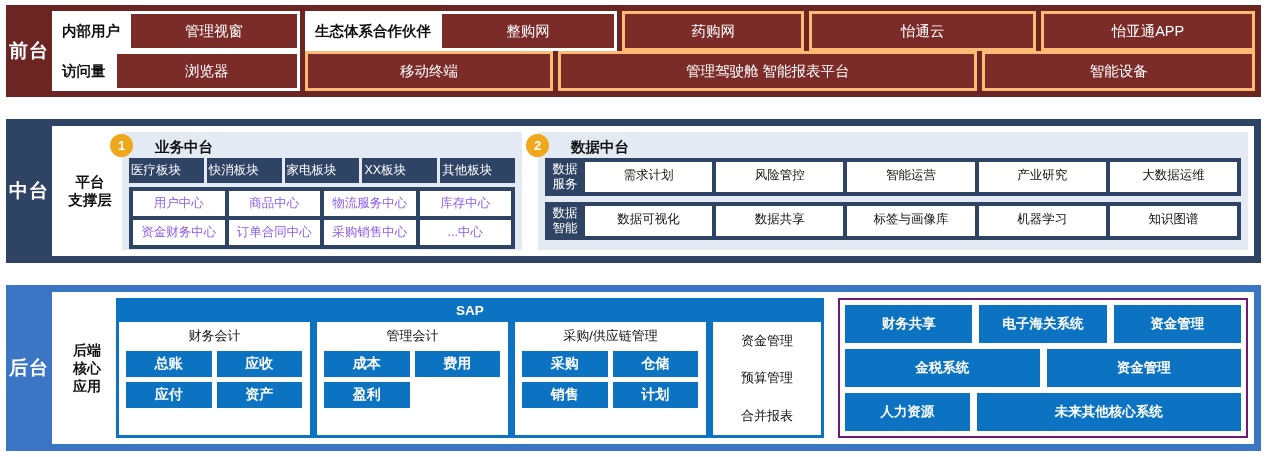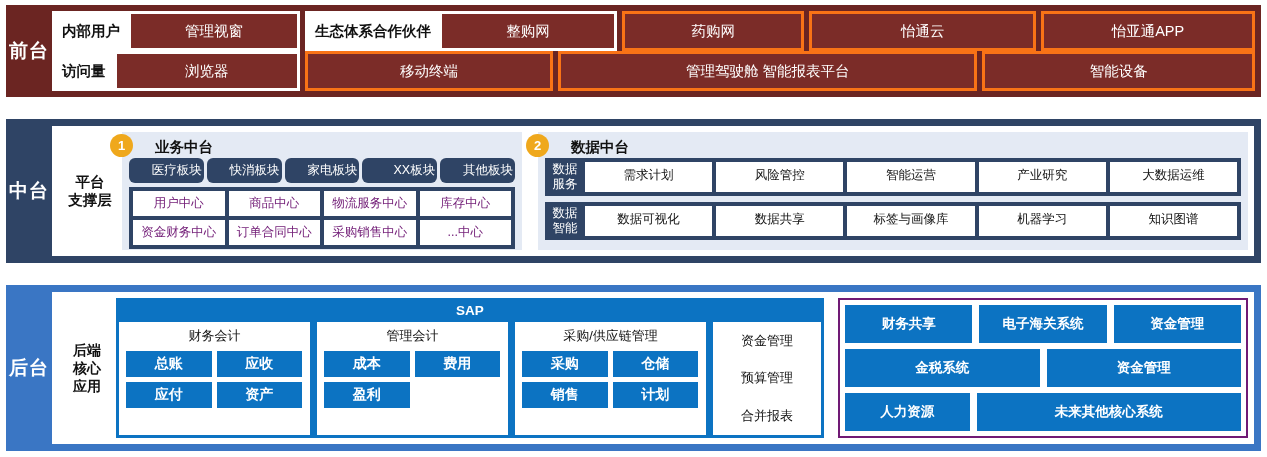--- a/index.html
+++ b/index.html
@@ -32,21 +32,21 @@
   .fr-key{
     color:#111111;font-weight:bold;font-size:14.5px;white-space:nowrap;
     padding:0 7px;flex:0 0 auto;
   }
   .fr-tile{
     background:#7B2C28;color:#ffffff;font-size:14.5px;
     display:flex;align-items:center;justify-content:center;
     height:100%;flex:1 1 auto;white-space:nowrap;padding:0 6px;box-sizing:border-box;
   }
   .fr-solo{
-    background:#f97316;padding:3px;box-sizing:border-box;display:flex;
+    background:#fdba74;padding:3px;box-sizing:border-box;display:flex;
   }
   .fr-solo .fr-tile{width:100%;}
 
   
   #middle{top:119px;height:144px;background:#2F4465;padding:7px 7px 7px 0;}
   #middle .band-label{font-size:19px;}
   #middle .band-body{display:flex;align-items:stretch;padding:6px 6px;}
   .mid-key{
     flex:0 0 64px;display:flex;align-items:center;justify-content:center;
     font-weight:bold;font-size:14.5px;color:#111111;line-height:1.25;text-align:center;
@@ -61,26 +61,26 @@
   .panel-title{font-weight:bold;font-size:14.5px;color:#111111;}
   .badge{
     position:absolute;left:-12px;top:2px;width:23px;height:23px;border-radius:50%;
     background:#EFA81C;color:#ffffff;font-size:13px;font-weight:bold;
     display:flex;align-items:center;justify-content:center;
   }
   
   .biz-sectors{display:flex;gap:3px;margin-bottom:4px;}
   .biz-sector{
     flex:1 1 0;background:#2F4465;color:#ffffff;font-size:12.5px;
-    text-align:right;padding:4px 2px;box-sizing:border-box;white-space:nowrap;border-radius:6px;
+    text-align:left;padding:4px 2px;box-sizing:border-box;white-space:nowrap;
   }
   .biz-centers{background:#2F4465;padding:4px;display:flex;flex-direction:column;gap:4px;}
   .biz-crow{display:flex;gap:4px;}
   .biz-center{
-    flex:1 1 0;background:#ffffff;color:#701a75;font-size:12.5px;
+    flex:1 1 0;background:#ffffff;color:#8b5cf6;font-size:12.5px;
     text-align:center;padding:4px 2px;box-sizing:border-box;white-space:nowrap;
   }
   
   .data-rows{display:flex;flex-direction:column;gap:6px;}
   .data-row{background:#2F4465;display:flex;align-items:stretch;padding:4px;gap:4px;}
   .data-rowkey{
     flex:0 0 32px;color:#ffffff;font-size:12.5px;line-height:1.2;
     display:flex;align-items:center;justify-content:center;text-align:center;
   }
   .data-cell{

